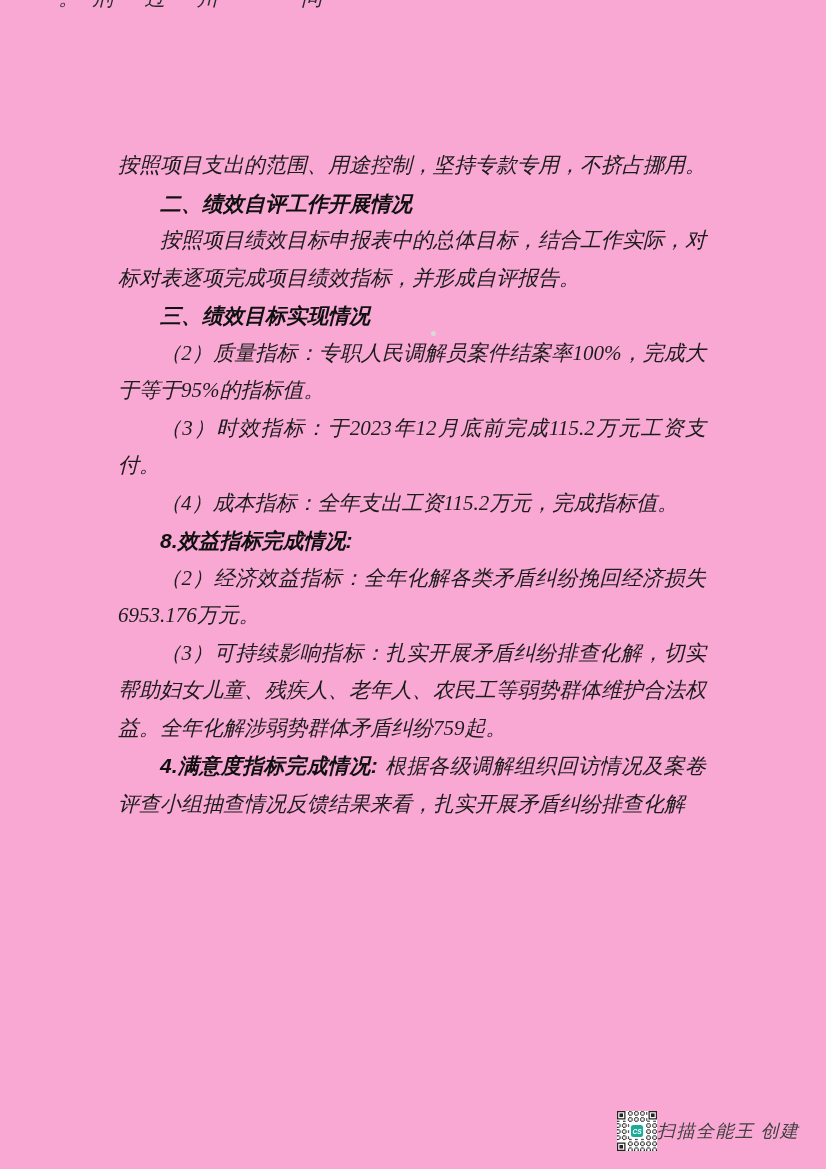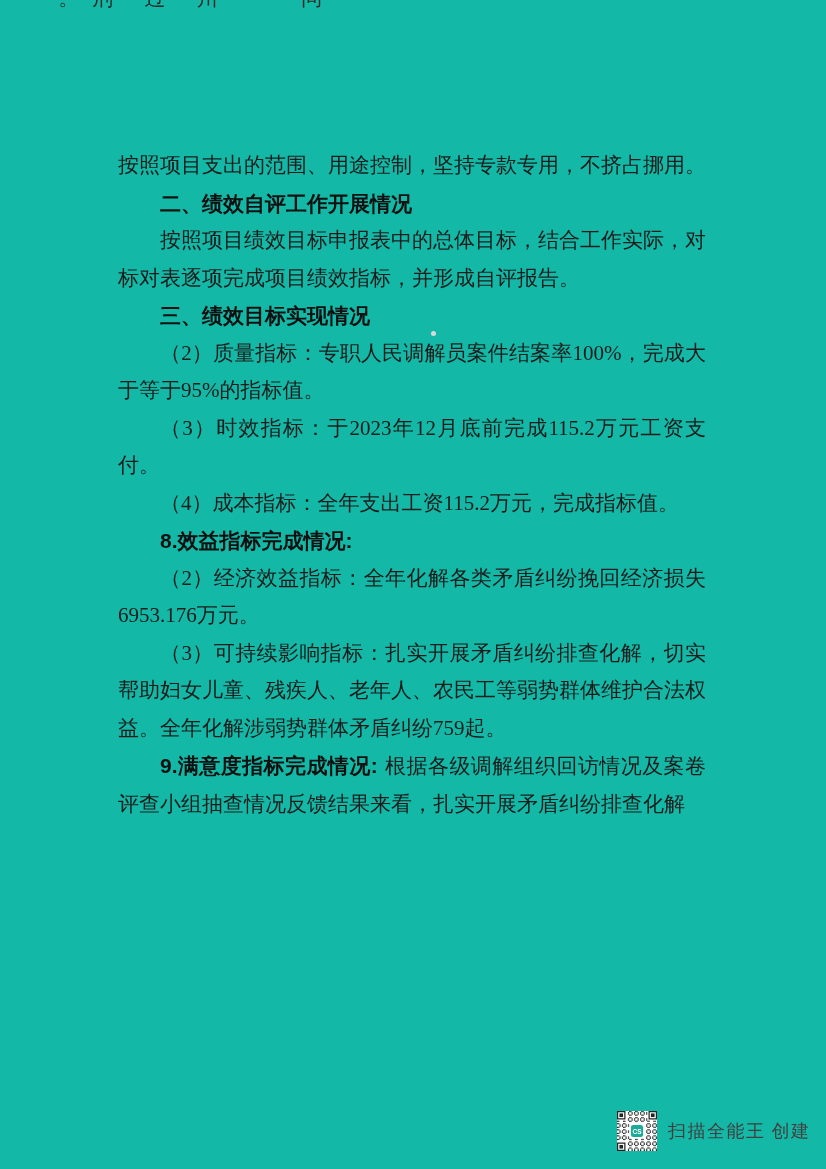--- a/index.html
+++ b/index.html
@@ -1,22 +1,23 @@
 <!DOCTYPE html>
 <html><head>
 <meta charset="utf-8">
 <style>
   html,body { margin:0; padding:0; background:#e9e9e9; }
   .page {
     position:relative;
     width:826px; height:1169px;
     margin:0 auto;
-    background:#14b8a6;
+    background:#f9a8d4;
     overflow:hidden;
     font-family:"Liberation Serif","DejaVu Serif",serif;
+    font-style:italic;
   }
 
   
   .top-cut {
     position:absolute; top:0; left:6px;
     width:340px; height:9px;
     overflow:hidden;
   }
   .top-cut span {
     position:relative; top:-16px; display:block;
@@ -42,21 +43,21 @@
   
   .artifact-dot {
     position:absolute; left:431px; top:331px;
     width:5px; height:5px; border-radius:50%;
     background:#d9d9d9;
   }
 
   
   .watermark {
     position:absolute; left:617px; top:1110px;
-    display:flex; align-items:center; gap:11px;
+    display:flex; align-items:center; 
   }
   .qr { width:40px; height:42px; display:block; }
   .wm-text {
     font-size:18px; letter-spacing:1.5px; color:#3f3f3f;
     font-family:"Liberation Serif","DejaVu Serif",serif;
     white-space:nowrap;
   }
 </style>
 </head>
 <body>
@@ -72,21 +73,21 @@
     <p class="h-sans">二、绩效自评工作开展情况</p>
     <p>按照项目绩效目标申报表中的总体目标，结合工作实际，对标对表逐项完成项目绩效指标，并形成自评报告。</p>
     <p class="h-sans">三、绩效目标实现情况</p>
     <p>（2）质量指标：专职人民调解员案件结案率100%，完成大于等于95%的指标值。</p>
     <p>（3）时效指标：于2023年12月底前完成115.2万元工资支付。</p>
     <p>（4）成本指标：全年支出工资115.2万元，完成指标值。</p>
     <p class="h-sans">8.效益指标完成情况:</p>
     <p>（2）经济效益指标：全年化解各类矛盾纠纷挽回经济损失6953.176万元。</p>
     <p>（3）可持续影响指标：扎实开展矛盾纠纷排查化解，切实帮助妇女儿童、残疾人、老年人、农民工等弱势群体维护合法权益。全年化解涉弱势群体矛盾纠纷759起。</p>
     <p>
-      <span class="h-sans lead-bold">9.满意度指标完成情况:</span><span>根据各级调解组织回访情况及案卷评查小组抽查情况反馈结果来看，扎实开展矛盾纠纷排查化解</span>
+      <span class="h-sans lead-bold">4.满意度指标完成情况:</span><span>根据各级调解组织回访情况及案卷评查小组抽查情况反馈结果来看，扎实开展矛盾纠纷排查化解</span>
     </p>
   </div>
 
   <div class="artifact-dot"></div>
 
   <div class="watermark">
     <svg class="qr" viewBox="0 0 33 33">
       <rect x="0" y="0" width="33" height="33" fill="#ffffff"></rect>
       <g id="qr-modules" fill="#222222">
           <rect x="10" y="0" width="1" height="1"></rect>

